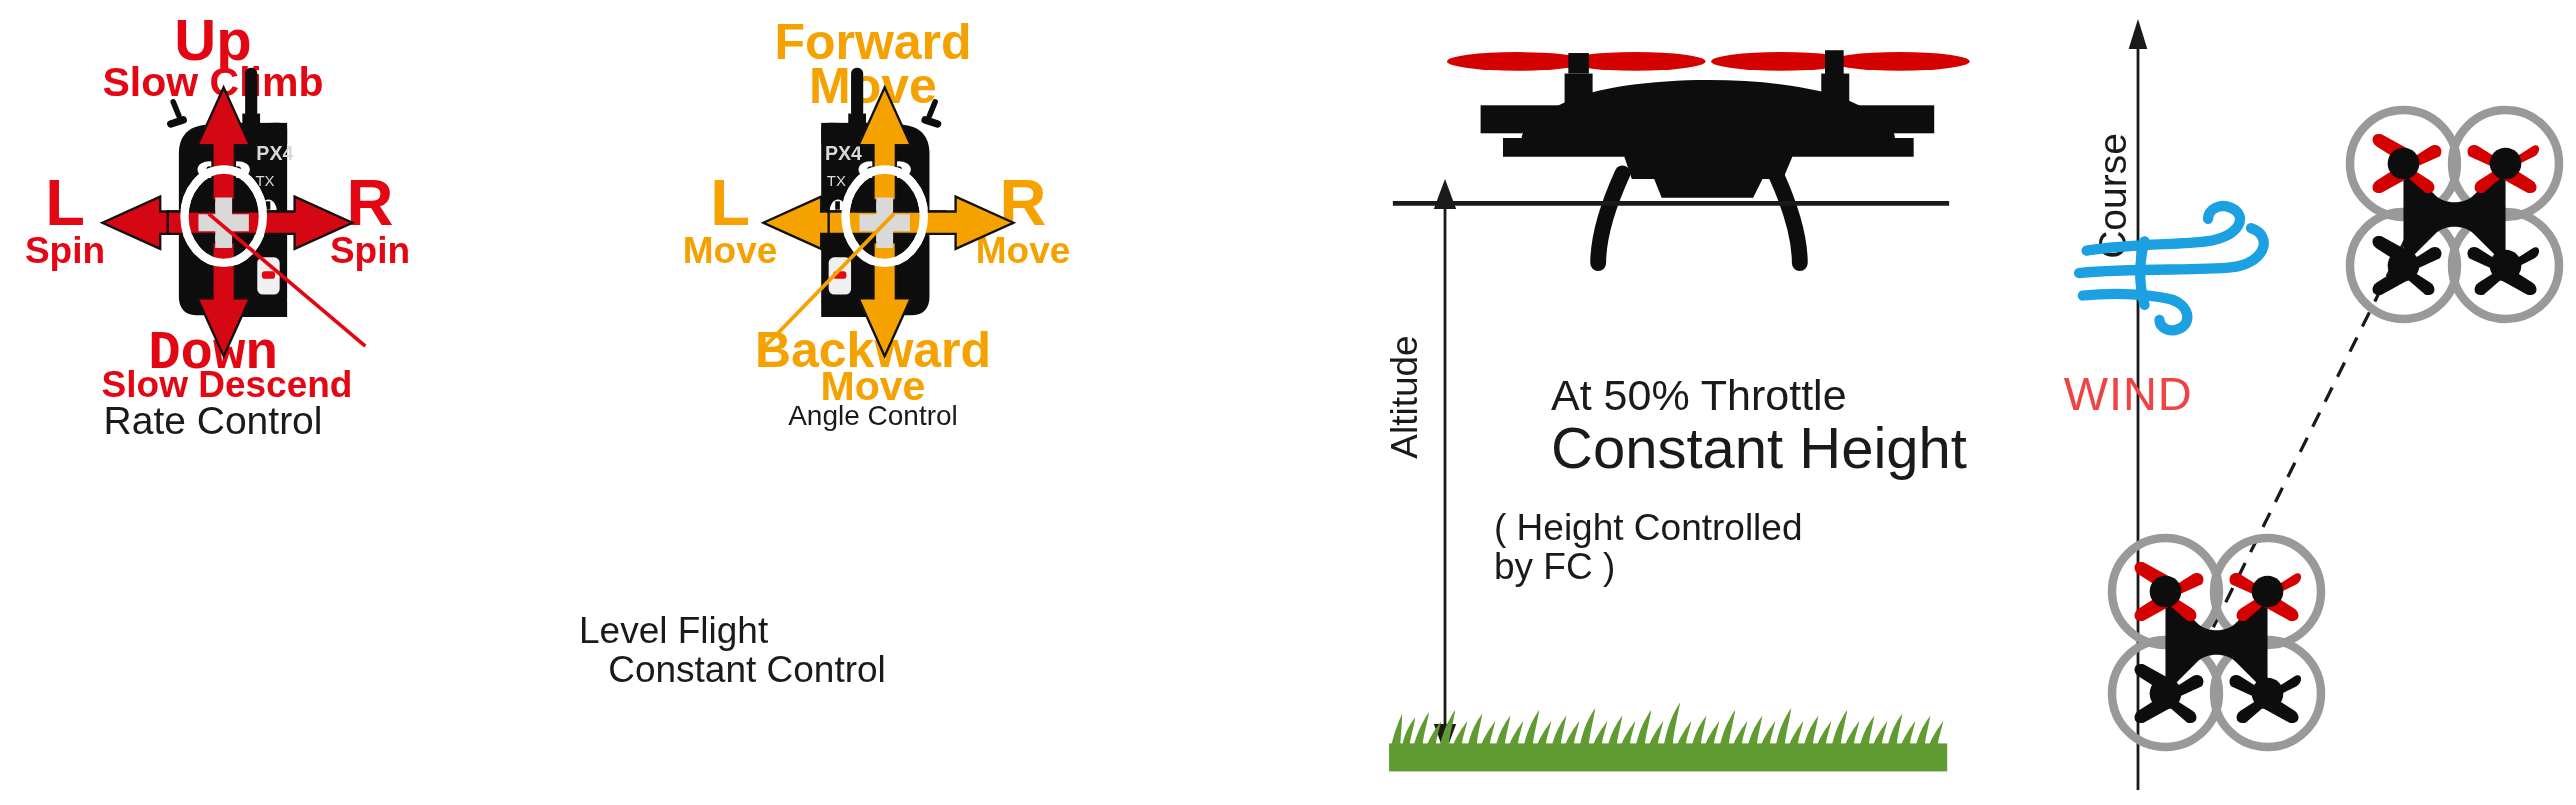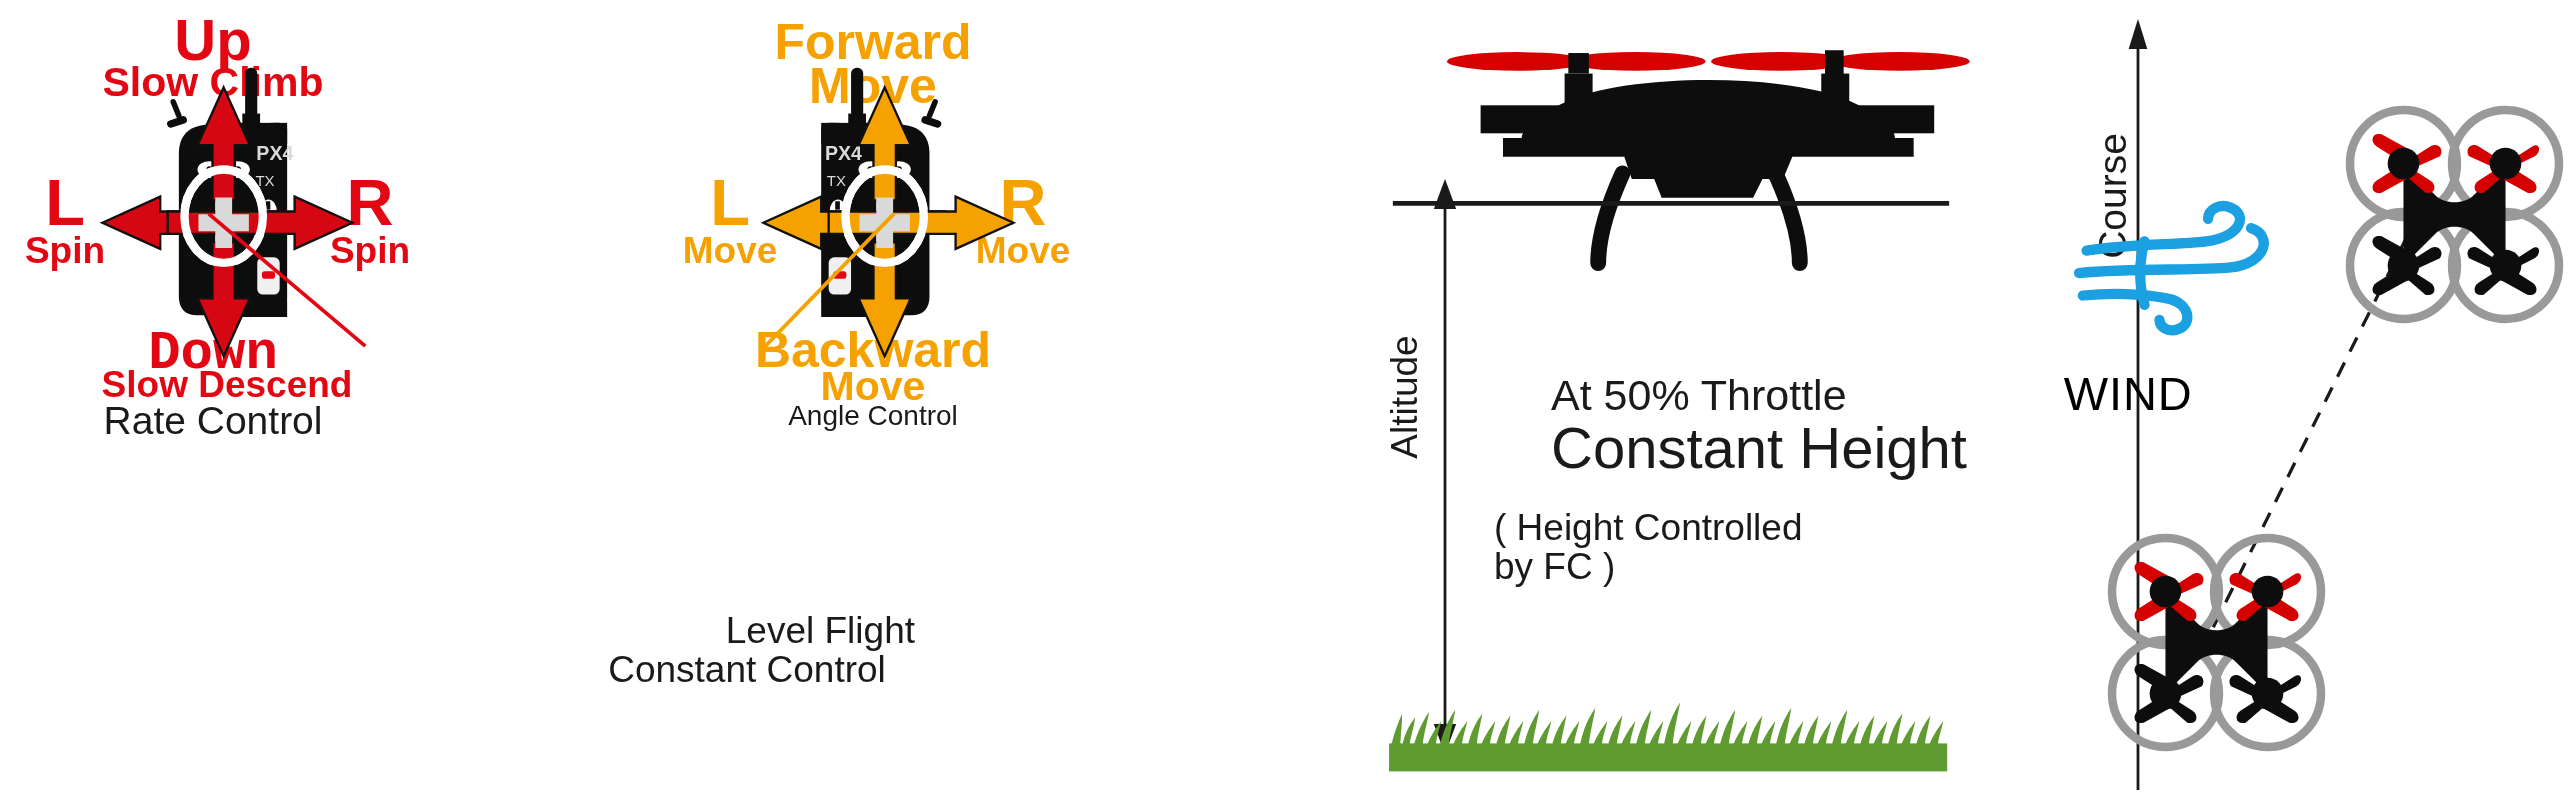--- a/index.html
+++ b/index.html
@@ -7,21 +7,21 @@
   #stage{position:relative;width:2576px;height:806px;background:#fff;}
   .abs{position:absolute;}
   .ctr{transform:translateX(-50%);text-align:center;white-space:nowrap;}
 
   .lbl-big{font-weight:bold;line-height:1.0;}
   .lbl-sub{font-weight:bold;line-height:1.0;}
   .lbl-mode{color:#1a1a1a;line-height:1.05;white-space:nowrap;}
 
   .red{color:#e30613;}
   .org{color:#F5A100;}
-  .blue{color:#000000;}
+  .blue{color:#ef4444;}
 
   svg{display:block;overflow:visible;}
 </style>
 </head>
 <body>
 
 <div id="stage">
 
   <div class="abs" style="left:0;top:0;width:672px;height:806px;">
 
@@ -106,21 +106,21 @@
       <path d="M131 142 h18 v18 h18 v18 h-18 v18 h-18 v-18 h-18 v-18 h18 z" fill="#d9d9d9"></path>
       <circle cx="140" cy="169" r="8" fill="#d9d9d9"></circle>
     </svg>
 
     <svg class="abs" style="left:205px;top:210px;" width="233" height="168" viewBox="0 0 250 180">
       <line x1="4" y1="4" x2="172" y2="146" stroke="#E30613" stroke-width="4"></line>
     </svg>
   </div>
 
   <div class="abs" style="left:579px;top:612px;width:336px;">
-    <div class="lbl-mode" style="font-size:37px;text-align:right;">Level Flight</div>
+    <div class="lbl-mode" style="font-size:37px;text-align:left;">Level Flight</div>
     <div class="lbl-mode" style="font-size:37px;text-align:center;">Constant Control</div>
   </div>
 
   <div class="abs" style="left:672px;top:0;width:691px;height:806px;">
 
     <div class="abs ctr lbl-big org" style="left:201px;top:17px;font-size:50px;">Forward</div>
     <div class="abs ctr lbl-big org" style="left:201px;top:61px;font-size:50px;">Move</div>
 
     <div class="abs ctr lbl-big org" style="left:58px;top:170px;font-size:65px;">L</div>
     <div class="abs ctr lbl-sub org" style="left:58px;top:232px;font-size:37px;">Move</div>

